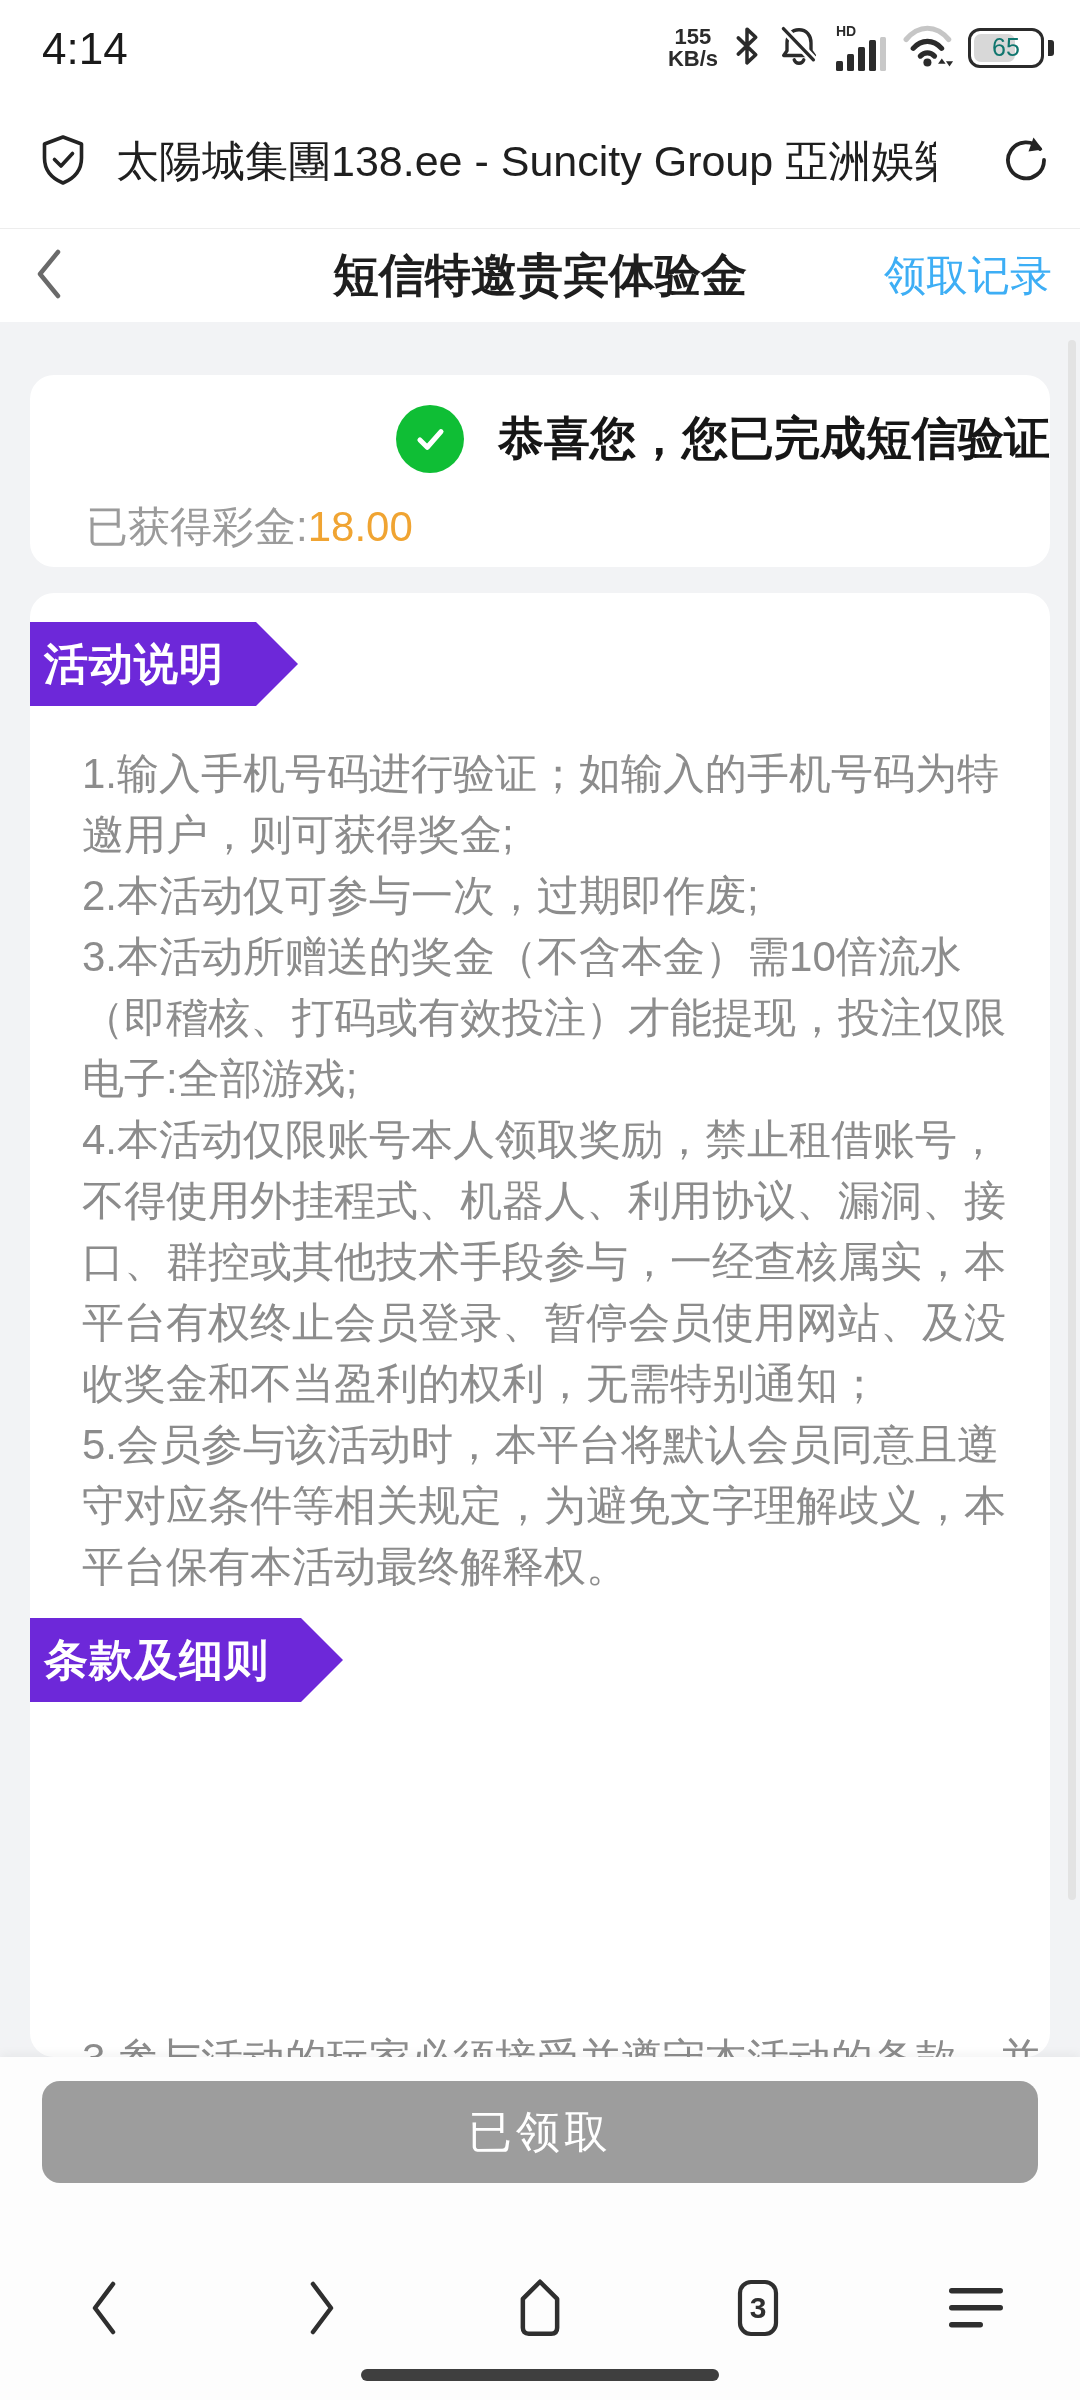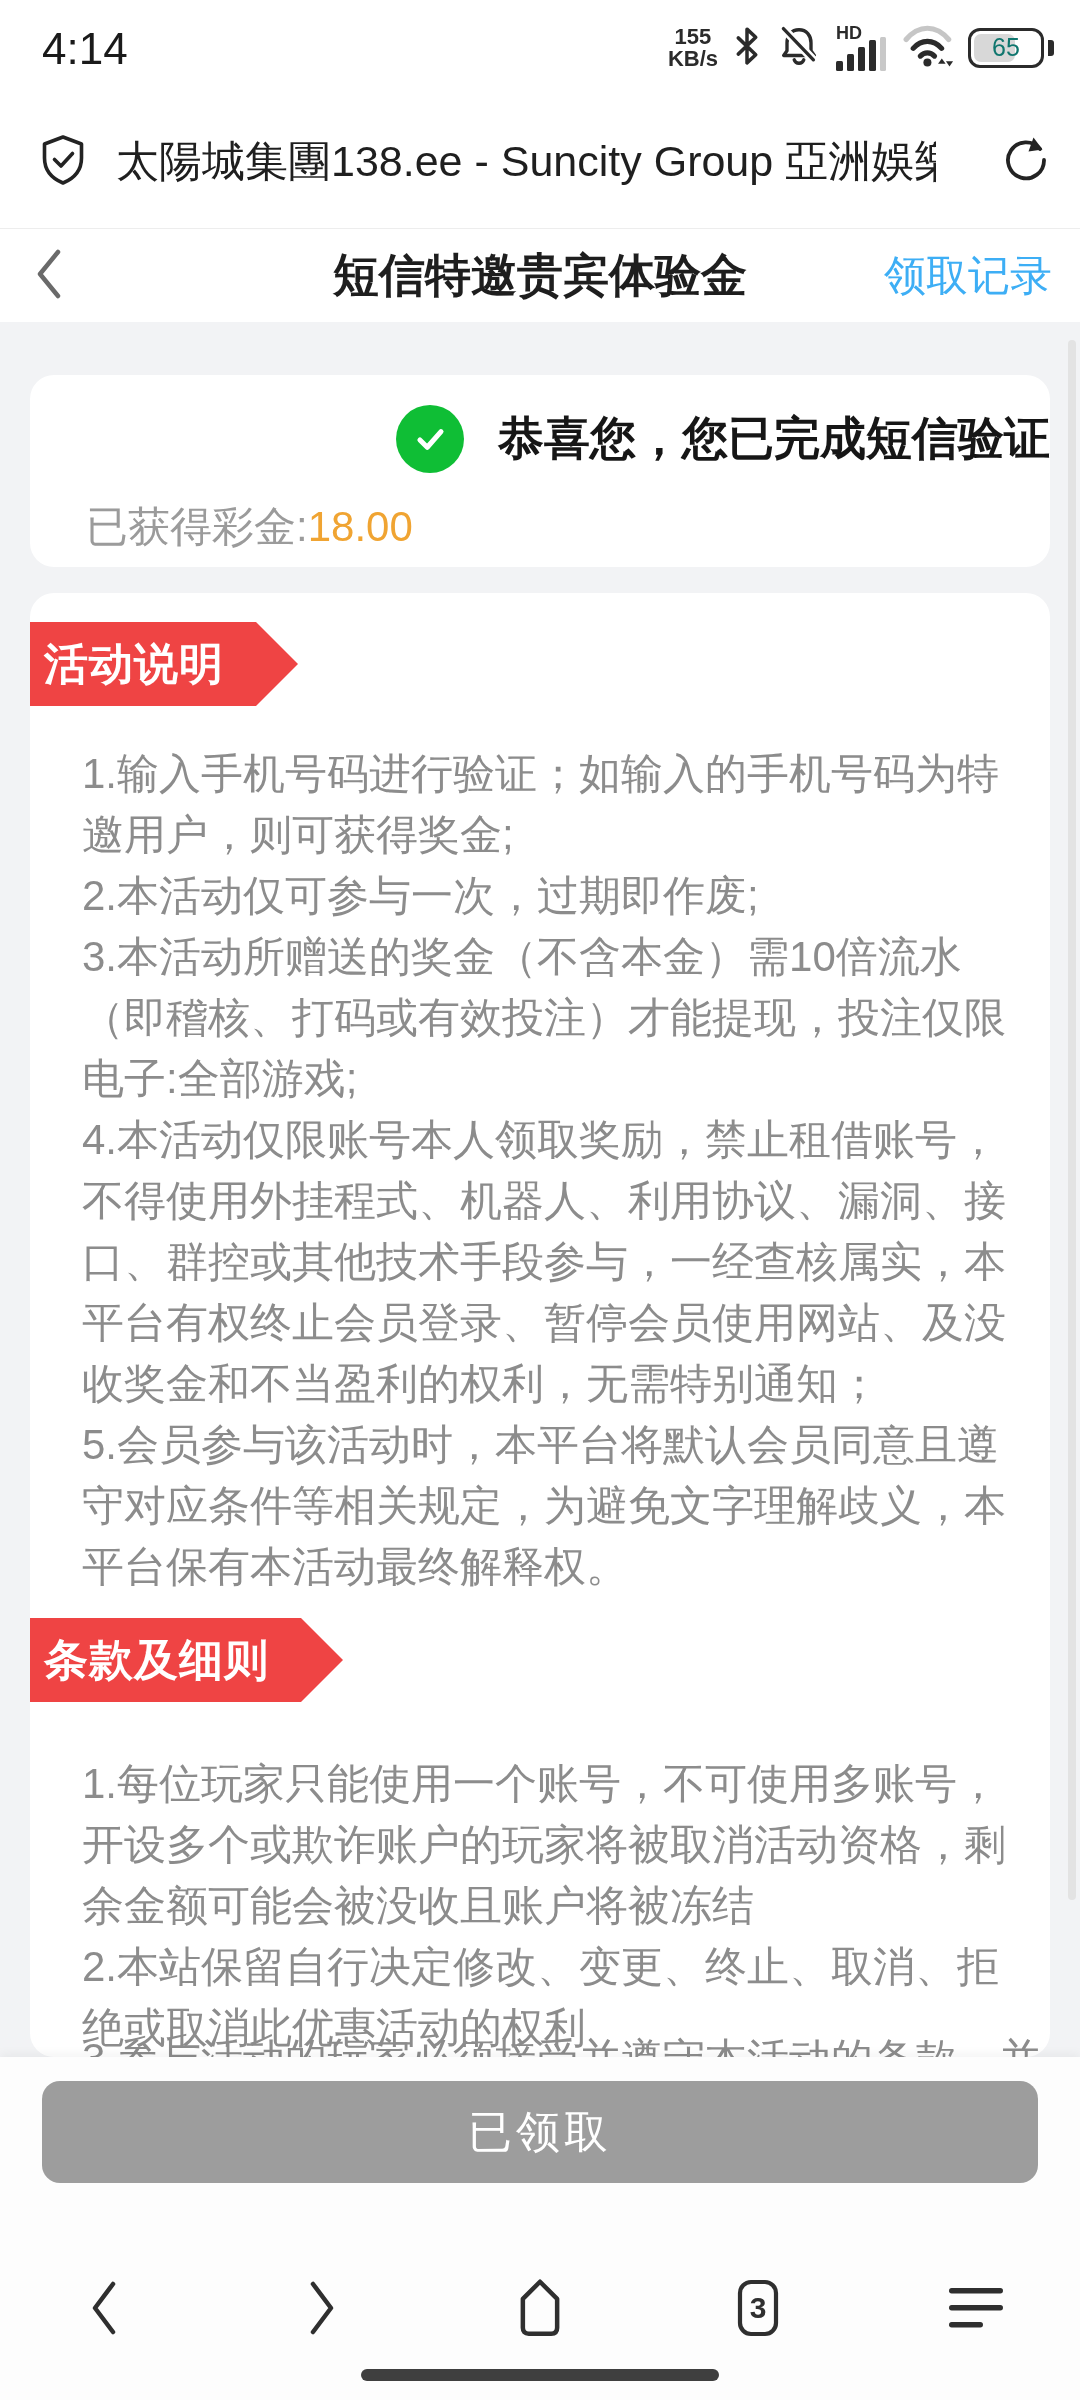--- a/index.html
+++ b/index.html
@@ -9,21 +9,21 @@
   .top-chrome{position:absolute;top:0;left:0;width:1080px;height:322px;background:#ffffff;}
   .status-bar{position:absolute;top:0;left:0;right:0;height:95px;}
   .time{position:absolute;left:42px;top:24px;font-size:44px;color:#1a1a1a;}
   .sb-cluster{position:absolute;right:26px;top:0;height:95px;display:flex;align-items:center;gap:14px;}
   .speed{font-size:22px;font-weight:700;line-height:22px;color:#2b2b2b;text-align:center;}
   .battery{position:relative;width:76px;height:40px;border:3px solid #2b2b2b;border-radius:12px;box-sizing:border-box;}
   .battery .fill{position:absolute;left:3px;top:3px;bottom:3px;width:58%;background:#d8d8d8;border-radius:7px;}
   .battery .pct{position:absolute;inset:0;display:flex;align-items:center;justify-content:center;font-size:25px;color:#0f766e;}
   .bat-nub{width:6px;height:16px;background:#2b2b2b;border-radius:0 3px 3px 0;margin-left:-10px;}
   .hd-sig{position:relative;width:52px;height:50px;}
-  .hd-sig .hd{position:absolute;top:0;left:0;font-size:18px;font-weight:800;color:#2b2b2b;letter-spacing:0px;}
+  .hd-sig .hd{position:absolute;top:0;left:0;font-size:14px;font-weight:800;color:#2b2b2b;letter-spacing:0px;}
   .hd-sig svg{position:absolute;bottom:2px;left:0;}
   
   .url-row{position:absolute;top:95px;left:0;right:0;height:133px;display:flex;align-items:center;}
   .shield{margin-left:36px;flex:0 0 auto;}
   .url-title{margin-left:26px;font-size:43px;color:#1f1f1f;white-space:nowrap;overflow:hidden;max-width:820px;}
   .refresh{position:absolute;right:28px;top:50%;transform:translateY(-50%);}
   
   .header-row{position:absolute;top:228px;left:0;right:0;height:94px;border-top:1px solid #ededed;}
   .hdr-back{position:absolute;left:30px;top:50%;transform:translateY(-50%);}
   .hdr-title{position:absolute;left:0;right:0;top:50%;transform:translateY(-50%);text-align:center;
@@ -32,21 +32,21 @@
   
   .card{position:absolute;left:30px;width:1020px;background:#ffffff;border-radius:24px;}
   .card1{top:375px;height:192px;}
   .check-row{display:flex;align-items:center;justify-content:flex-end;gap:34px;padding-top:30px;}
   .check-circle{width:68px;height:68px;border-radius:50%;background:#0fbe35;display:flex;align-items:center;justify-content:center;flex:0 0 auto;}
   .check-msg{font-size:46px;font-weight:700;color:#161616;}
   .amount-row{position:absolute;left:56px;top:124px;font-size:42px;}
   .amount-label{color:#9b9b9b;}
   .amount-val{color:#f0a432;}
   .card2{top:593px;height:1464px;overflow:hidden;}
-  .ribbon{position:absolute;left:-16px;height:84px;line-height:84px;background:#ef4444;color:#ffffff;
+  .ribbon{position:absolute;left:-16px;height:84px;line-height:84px;background:#6d28d9;color:#ffffff;
           font-size:44px;font-weight:600;padding:0 74px 0 30px;border-radius:8px 0 0 8px;letter-spacing:1px;
           clip-path:polygon(0 0, calc(100% - 42px) 0, 100% 50%, calc(100% - 42px) 100%, 0 100%);}
   .ribbon.r1{top:29px;}
   .ribbon.r2{top:1025px;}
   .rules{position:absolute;left:52px;width:932px;font-size:42px;line-height:61px;color:#8c8c8c;}
   .rules1{top:150px;}
   .rules2{top:1160px;}
   .rule-clipped{position:absolute;left:52px;top:1435px;width:1000px;font-size:42px;line-height:61px;color:#8c8c8c;white-space:nowrap;}
   .scroll-thumb{position:absolute;right:4px;top:340px;width:8px;height:1560px;background:#e3e3e3;border-radius:4px;}
   
@@ -159,24 +159,20 @@
   <div class="card card2">
     <div class="ribbon r1">活动说明</div>
     <div class="rules rules1">
         <div>1.输入手机号码进行验证；如输入的手机号码为特邀用户，则可获得奖金;</div>
         <div>2.本活动仅可参与一次，过期即作废;</div>
         <div>3.本活动所赠送的奖金（不含本金）需10倍流水（即稽核、打码或有效投注）才能提现，投注仅限电子:全部游戏;</div>
         <div>4.本活动仅限账号本人领取奖励，禁止租借账号，不得使用外挂程式、机器人、利用协议、漏洞、接口、群控或其他技术手段参与，一经查核属实，本平台有权终止会员登录、暂停会员使用网站、及没收奖金和不当盈利的权利，无需特别通知；</div>
         <div>5.会员参与该活动时，本平台将默认会员同意且遵守对应条件等相关规定，为避免文字理解歧义，本平台保有本活动最终解释权。</div>
       </div>
     <div class="ribbon r2">条款及细则</div>
-    <div class="rules rules2">
-        <div>1.每位玩家只能使用一个账号，不可使用多账号，开设多个或欺诈账户的玩家将被取消活动资格，剩余金额可能会被没收且账户将被冻结</div>
-        <div>2.本站保留自行决定修改、变更、终止、取消、拒绝或取消此优惠活动的权利</div>
-      </div>
     <div class="rule-clipped">3.参与活动的玩家必须接受并遵守本活动的条款，并且本</div>
   </div>
 
   <div class="scroll-thumb"></div>
 
   <div class="bottom-bar">
     <div class="claim-btn">已领取</div>
 
     <div class="nav-row">
       <span class="nav-item">

